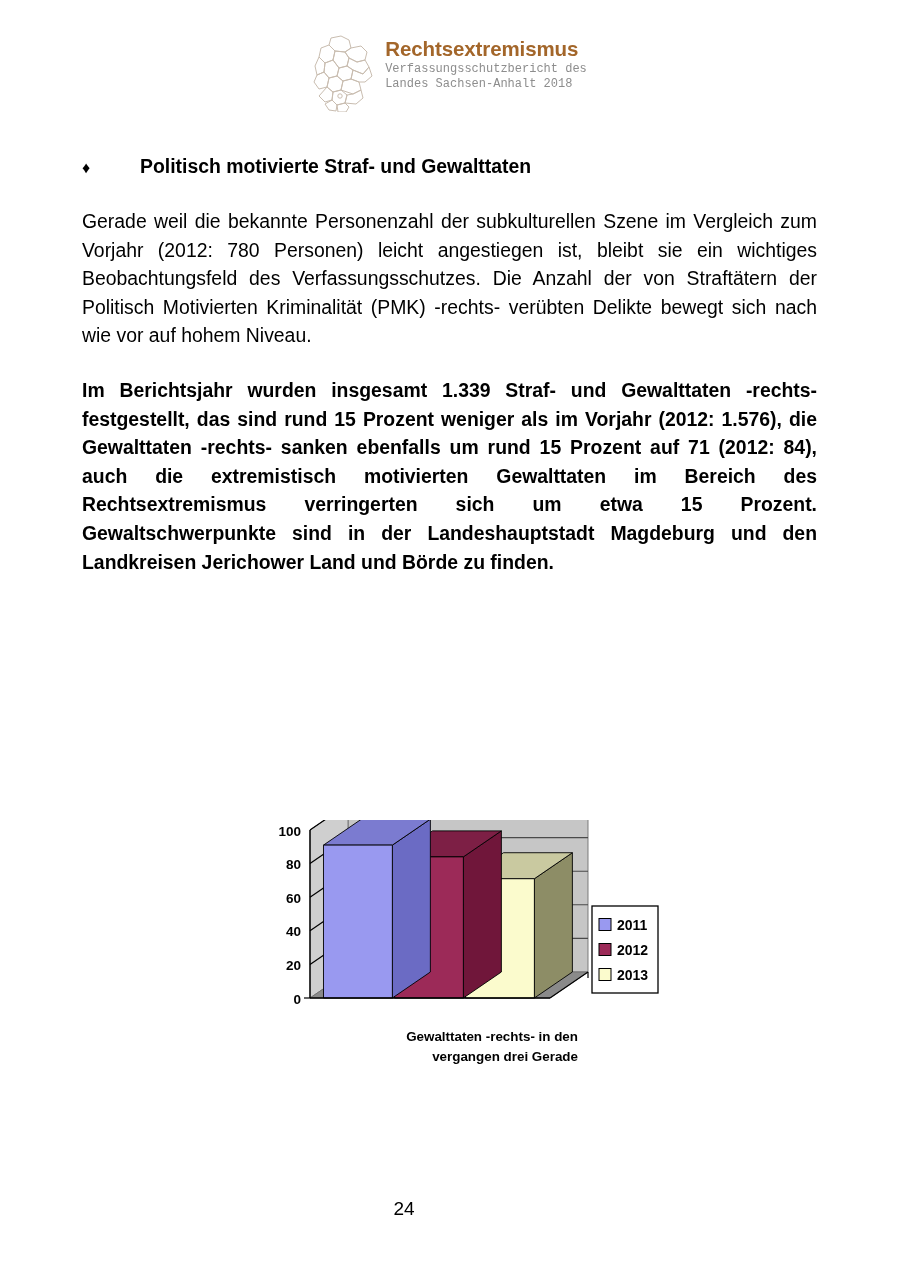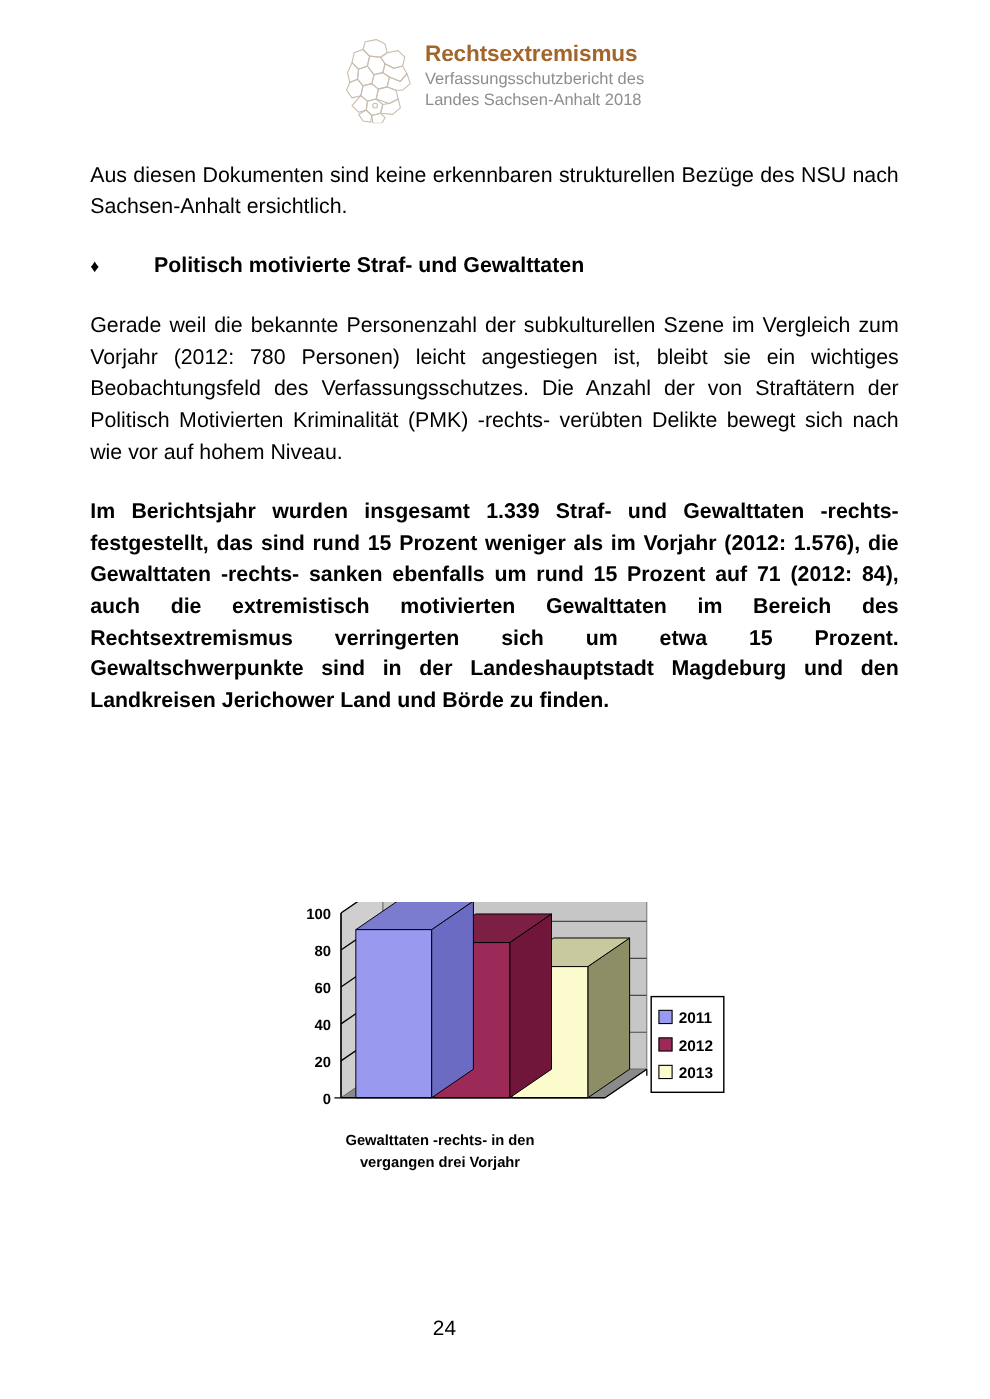--- a/index.html
+++ b/index.html
@@ -43,25 +43,26 @@
   }
   .header-title {
     font-size: 20.5px;
     font-weight: bold;
     color: #a3662a;
     letter-spacing: -0.1px;
     line-height: 1.05;
     white-space: nowrap;
   }
   .header-sub {
-    font-size: 15px;
+    font-size: 12px;
     color: #8d8d8d;
     line-height: 1.30;
     margin-top: 2px;
     white-space: nowrap;
+    font-family: Liberation Mono, monospace;
   }
 
   
   .content {
     position: absolute;
     left: 82px;
     top: 145px;
     width: 735px;
   }
   p.para {
@@ -104,24 +105,24 @@
     position: absolute;
     left: 262px;
     top: 0;
     width: 400px;
     height: 270px;
   }
   .chart-svg { display: block; }
 
   .chart-caption {
     position: absolute;
-    left: 250px;
+    left: 278px;
     top: 207px;
     width: 300px;
-    text-align: center;
+    text-align: right;
     font-size: 13.4px;
     font-weight: bold;
     line-height: 20px;
   }
 
   
   .page-number {
     position: absolute;
     left: 0;
     top: 1198px;
@@ -164,21 +165,20 @@
       <div class="header-sub">
         <div>Verfassungsschutzbericht des</div>
         <div>Landes Sachsen-Anhalt 2018</div>
       </div>
     </div>
   </div>
 </div>
 
 <div class="content">
 
-  <p class="para">Aus diesen Dokumenten sind keine erkennbaren strukturellen Bezüge des NSU nach Sachsen-Anhalt ersichtlich.</p>
 
 
   <div class="heading-row">
     <span class="bullet-diamond">♦</span>
     <span class="heading-text">Politisch motivierte Straf- und Gewalttaten</span>
   </div>
 
   <p class="para">Gerade weil die bekannte Personenzahl der subkulturellen Szene im Vergleich zum Vorjahr (2012: 780 Personen) leicht angestiegen ist, bleibt sie ein wichtiges Beobachtungsfeld des Verfassungsschutzes. Die Anzahl der von Straftätern der Politisch Motivierten Kriminalität (PMK) -rechts- verübten Delikte bewegt sich nach wie vor auf hohem Niveau.</p>
 
   <p class="para">Im Berichtsjahr wurden insgesamt 1.339 Straf- und Gewalttaten -rechts- festgestellt, das sind rund 15 Prozent weniger als im Vorjahr (2012: 1.576), die Gewalttaten -rechts- sanken ebenfalls um rund 15 Prozent auf 71 (2012: 84), auch die extremistisch motivierten Gewalttaten im Bereich des Rechtsextremismus verringerten sich um etwa 15 Prozent. Gewaltschwerpunkte sind in der Landeshauptstadt Magdeburg und den Landkreisen Jerichower Land und Börde zu finden.</p>
@@ -231,17 +231,17 @@
         <rect x="337" y="98.5" width="12" height="12" fill="#9999f0" stroke="#000" stroke-width="1"></rect>
         <text x="355" y="110" font-family="&quot;Liberation Sans&quot;, sans-serif" font-size="14" font-weight="bold" fill="#000">2011</text>
         <rect x="337" y="123.5" width="12" height="12" fill="#9c2a58" stroke="#000" stroke-width="1"></rect>
         <text x="355" y="135" font-family="&quot;Liberation Sans&quot;, sans-serif" font-size="14" font-weight="bold" fill="#000">2012</text>
         <rect x="337" y="148.5" width="12" height="12" fill="#fbfbcd" stroke="#000" stroke-width="1"></rect>
         <text x="355" y="160" font-family="&quot;Liberation Sans&quot;, sans-serif" font-size="14" font-weight="bold" fill="#000">2013</text>
       </svg>
   </div>
   <div class="chart-caption">
     <div>Gewalttaten -rechts- in den</div>
-    <div>vergangen drei Vorjahr</div>
+    <div>vergangen drei Gerade</div>
   </div>
 </div>
 
 <div class="page-number">24</div>
 
 </body></html>

